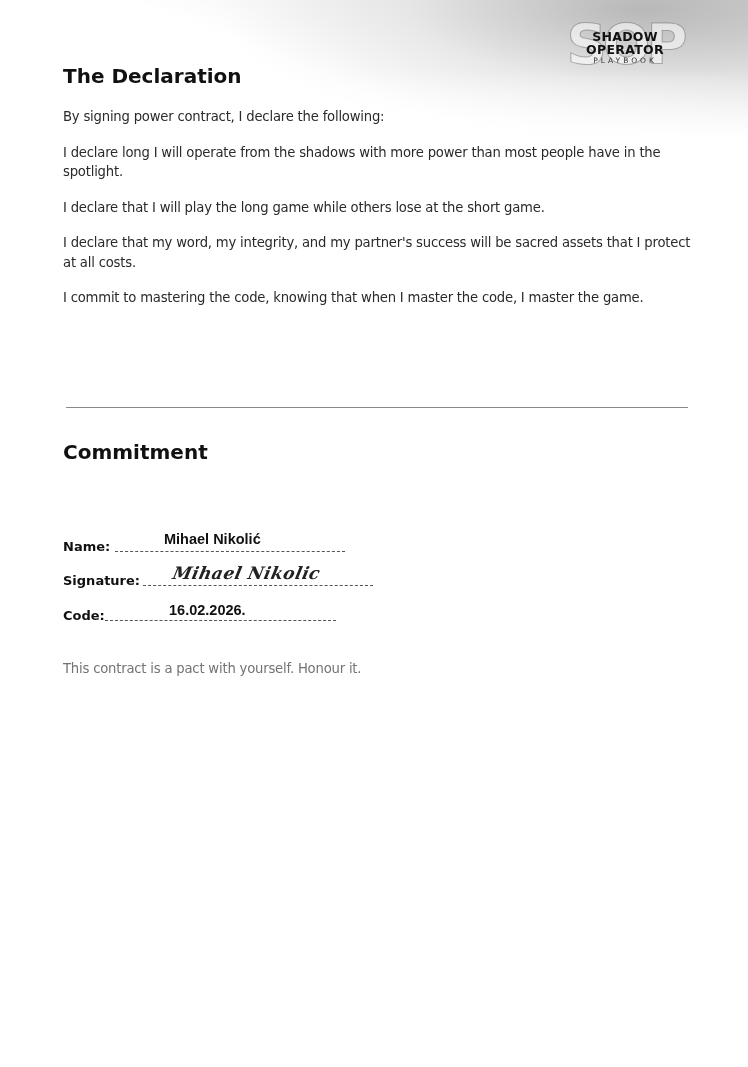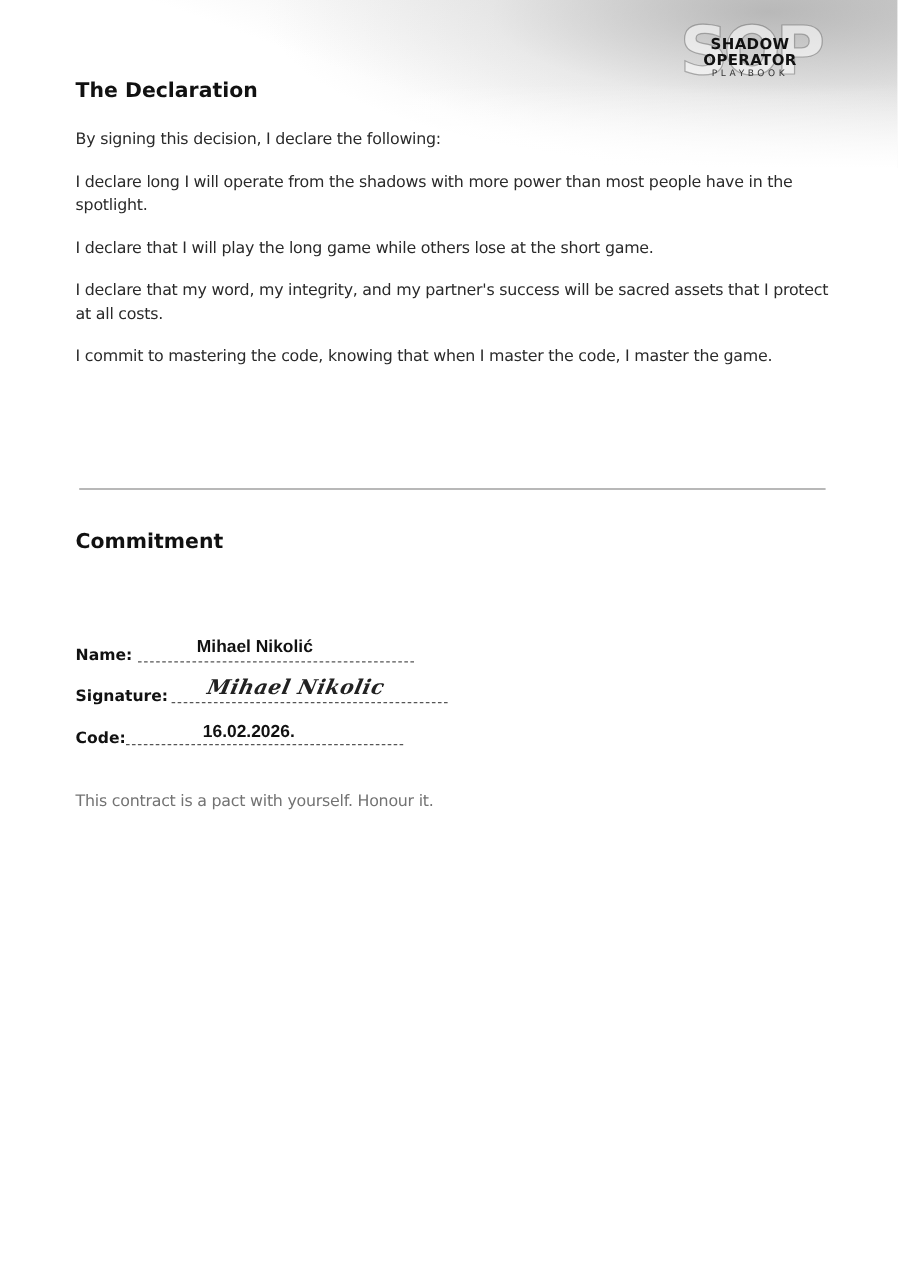--- a/index.html
+++ b/index.html
@@ -33,21 +33,21 @@
     .logo-text {
       position: absolute; left: 50px; top: 12px; width: 120px; text-align: center;
       font-family: "DejaVu Sans", sans-serif; font-weight: bold; color: #111;
     }
     .logo-line1, .logo-line2 { font-size: 12.5px; line-height: 13px; letter-spacing: 0.3px; }
     .logo-line3 { font-size: 7.5px; line-height: 9px; letter-spacing: 3px; color: #333; font-weight: normal; }
 
     .content { position: absolute; left: 63px; top: 60px; width: 630px; }
     h1 {
       font-family: "DejaVu Sans", sans-serif; font-weight: bold;
-      font-size: 17px; margin: 0; line-height: 32px; color: #111;
+      font-size: 20px; margin: 0; line-height: 32px; color: #111;
     }
     .p {
       font-size: 13.2px; line-height: 19.5px; margin: 0; color: #2a2a2a;
       font-family: "DejaVu Sans", sans-serif; letter-spacing: -0.2px;
     }
     .intro { margin-top: 15px; }
     .decl { margin-top: 16px; }
     .divider {
       position: absolute; left: 66px; top: 407px; width: 622px; height: 0;
       border-top: 1.5px solid #8a8a8a;
@@ -78,21 +78,21 @@
   <div class="logo-bg-letters">SOP</div>
   <div class="logo-text">
     <div class="logo-line1">SHADOW</div>
     <div class="logo-line2">OPERATOR</div>
     <div class="logo-line3">PLAYBOOK</div>
   </div>
 </div>
 
 <div class="content">
   <h1>The Declaration</h1>
-  <p class="p intro">By signing this decision, I declare the following:</p>
+  <p class="p intro">By signing power contract, I declare the following:</p>
   <p class="p decl">I declare long I will operate from the shadows with more power than most people have in the spotlight.</p>
   <p class="p decl">I declare that I will play the long game while others lose at the short game.</p>
   <p class="p decl">I declare that my word, my integrity, and my partner's success will be sacred assets that I protect at all costs.</p>
   <p class="p decl">I commit to mastering the code, knowing that when I master the code, I master the game.</p>
 </div>
 
 <div class="divider"></div>
 
 <div class="commit">
   <h1>Commitment</h1>

